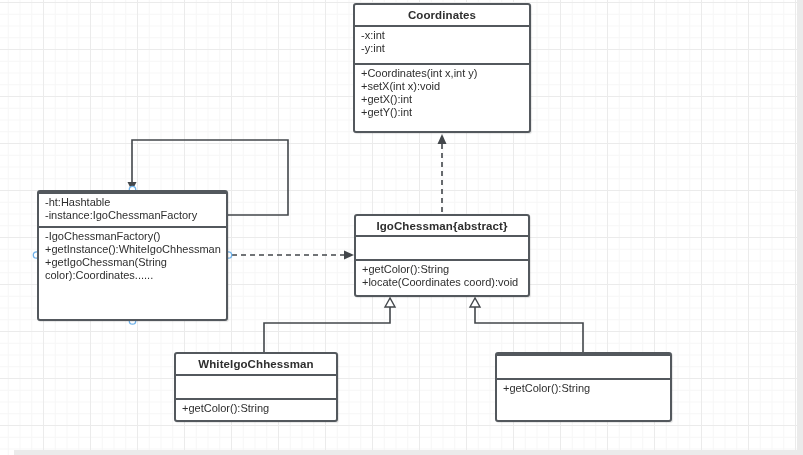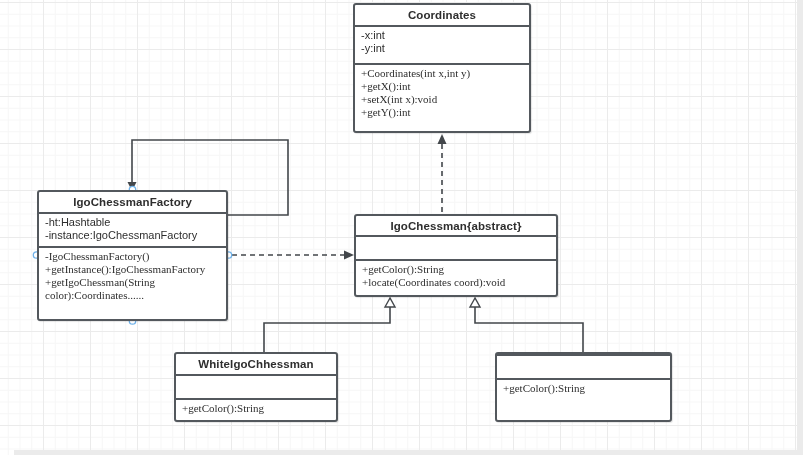--- a/index.html
+++ b/index.html
@@ -30,33 +30,33 @@
   }
   .uml-title{
     flex:0 0 auto;display:flex;align-items:center;justify-content:center;
     font-size:11.5px;font-weight:bold;letter-spacing:.1px;
     overflow:hidden;white-space:nowrap;
   }
   .uml-attrs,.uml-methods{
     border-top:2px solid #53585d;box-sizing:border-box;
     padding:2px 6px 6px;font-size:11px;line-height:13px;overflow:hidden;
   }
-  .uml-methods{flex:1 1 auto;font-family:Liberation Serif, serif;}
+  .uml-methods{flex:1 1 auto;}
   .member{white-space:nowrap;}
 
   
   #box-coordinates{left:353px;top:3px;width:178px;height:130px;}
   #box-coordinates .uml-title{height:20px;text-align:right;}
   #box-coordinates .uml-attrs{flex:0 0 38px;}
 
   #box-factory{left:37px;top:190px;width:191px;height:131px;}
   #box-factory .uml-title{height:20px;}
   #box-factory .uml-attrs{flex:0 0 34px;}
 
-  #box-igochessman{left:354px;top:214px;width:204px;height:83px;}
+  #box-igochessman{left:354px;top:214px;width:176px;height:83px;}
   #box-igochessman .uml-title{height:19px;}
   #box-igochessman .uml-attrs{flex:0 0 24px;}
 
   #box-white{left:174px;top:352px;width:164px;height:70px;}
   #box-white .uml-title{height:20px;}
   #box-white .uml-attrs{flex:0 0 24px;}
 
   #box-black{left:495px;top:352px;width:177px;height:70px;}
   #box-black .uml-title{height:20px;}
   #box-black .uml-attrs{flex:0 0 24px;}
@@ -97,35 +97,34 @@
   </svg>
 
   <div id="box-coordinates" class="uml-box">
     <div class="uml-title">Coordinates</div>
     <div class="uml-attrs">
         <div class="member">-x:int</div>
         <div class="member">-y:int</div>
       </div>
     <div class="uml-methods">
         <div class="member">+Coordinates(int x,int y)</div>
+        <div class="member">+setX(int x):void</div>
         <div class="member">+getX():int</div>
-        <div class="member">+setX(int x):void</div>
         <div class="member">+getY():int</div>
       </div>
   </div>
 
   <div id="box-factory" class="uml-box">
-    <div class="uml-title">IgoChessmanFactory</div>
     <div class="uml-attrs">
         <div class="member">-ht:Hashtable</div>
         <div class="member">-instance:IgoChessmanFactory</div>
       </div>
     <div class="uml-methods">
         <div class="member">-IgoChessmanFactory()</div>
-        <div class="member">+getInstance():IgoChessmanFactory</div>
+        <div class="member">+getInstance():WhiteIgoChhessman</div>
         <div class="member">+getIgoChessman(String</div>
         <div class="member">color):Coordinates......</div>
       </div>
   </div>
 
   <div id="box-igochessman" class="uml-box">
     <div class="uml-title">IgoChessman{abstract}</div>
     <div class="uml-attrs"></div>
     <div class="uml-methods">
         <div class="member">+getColor():String</div>

